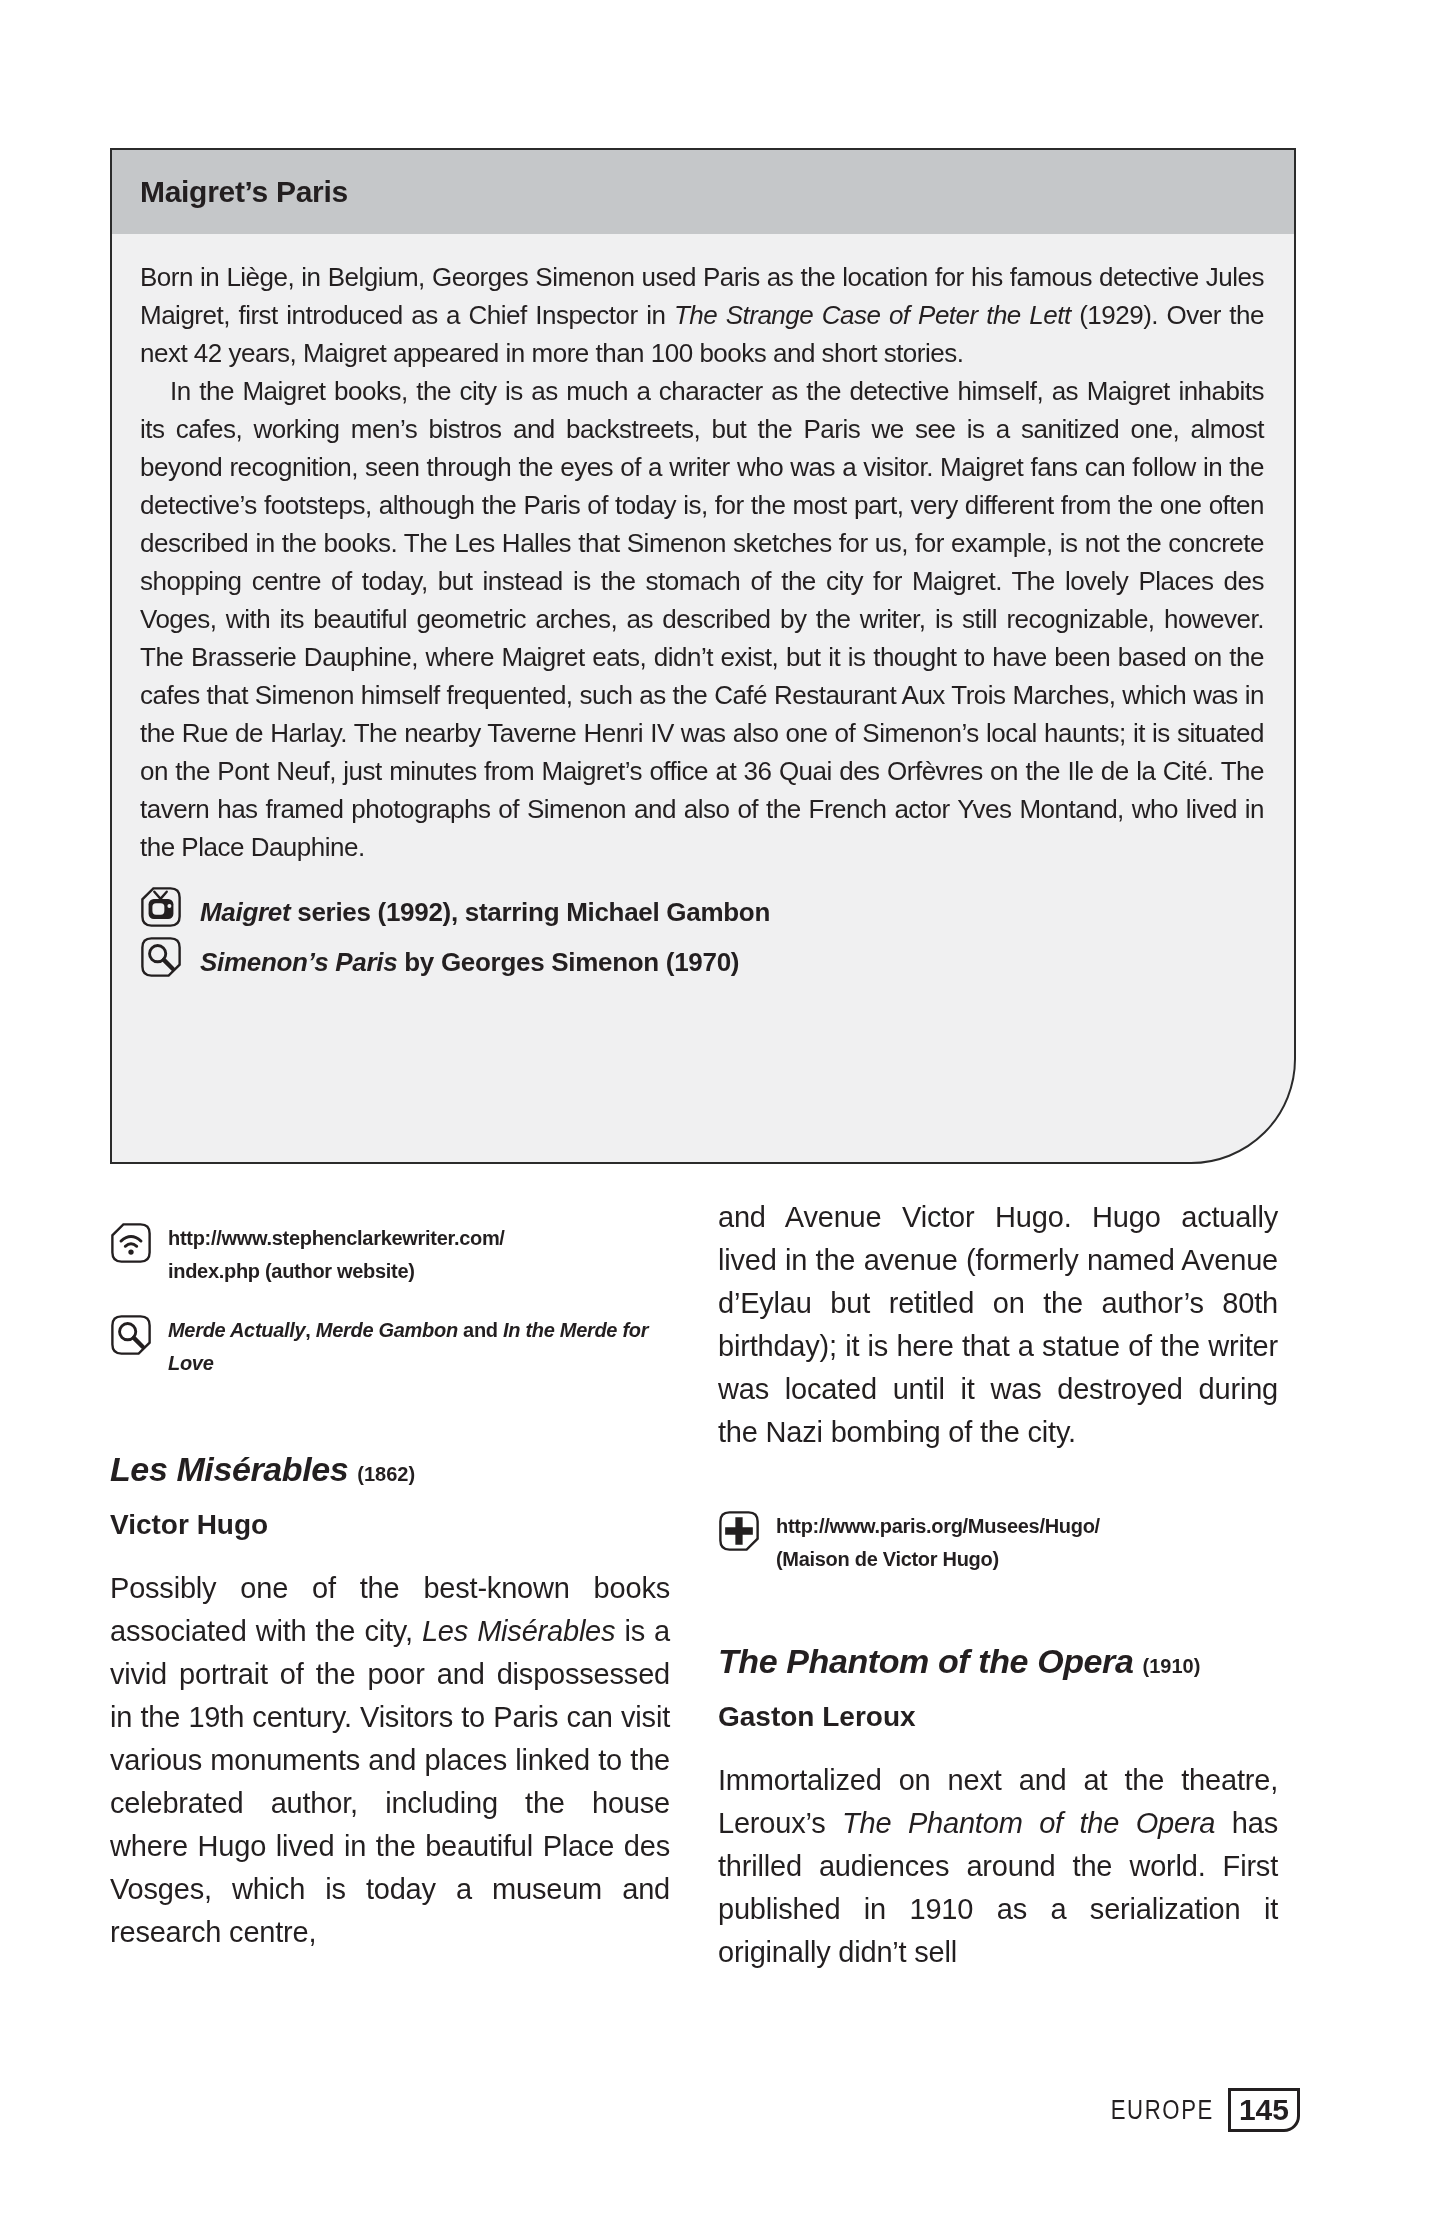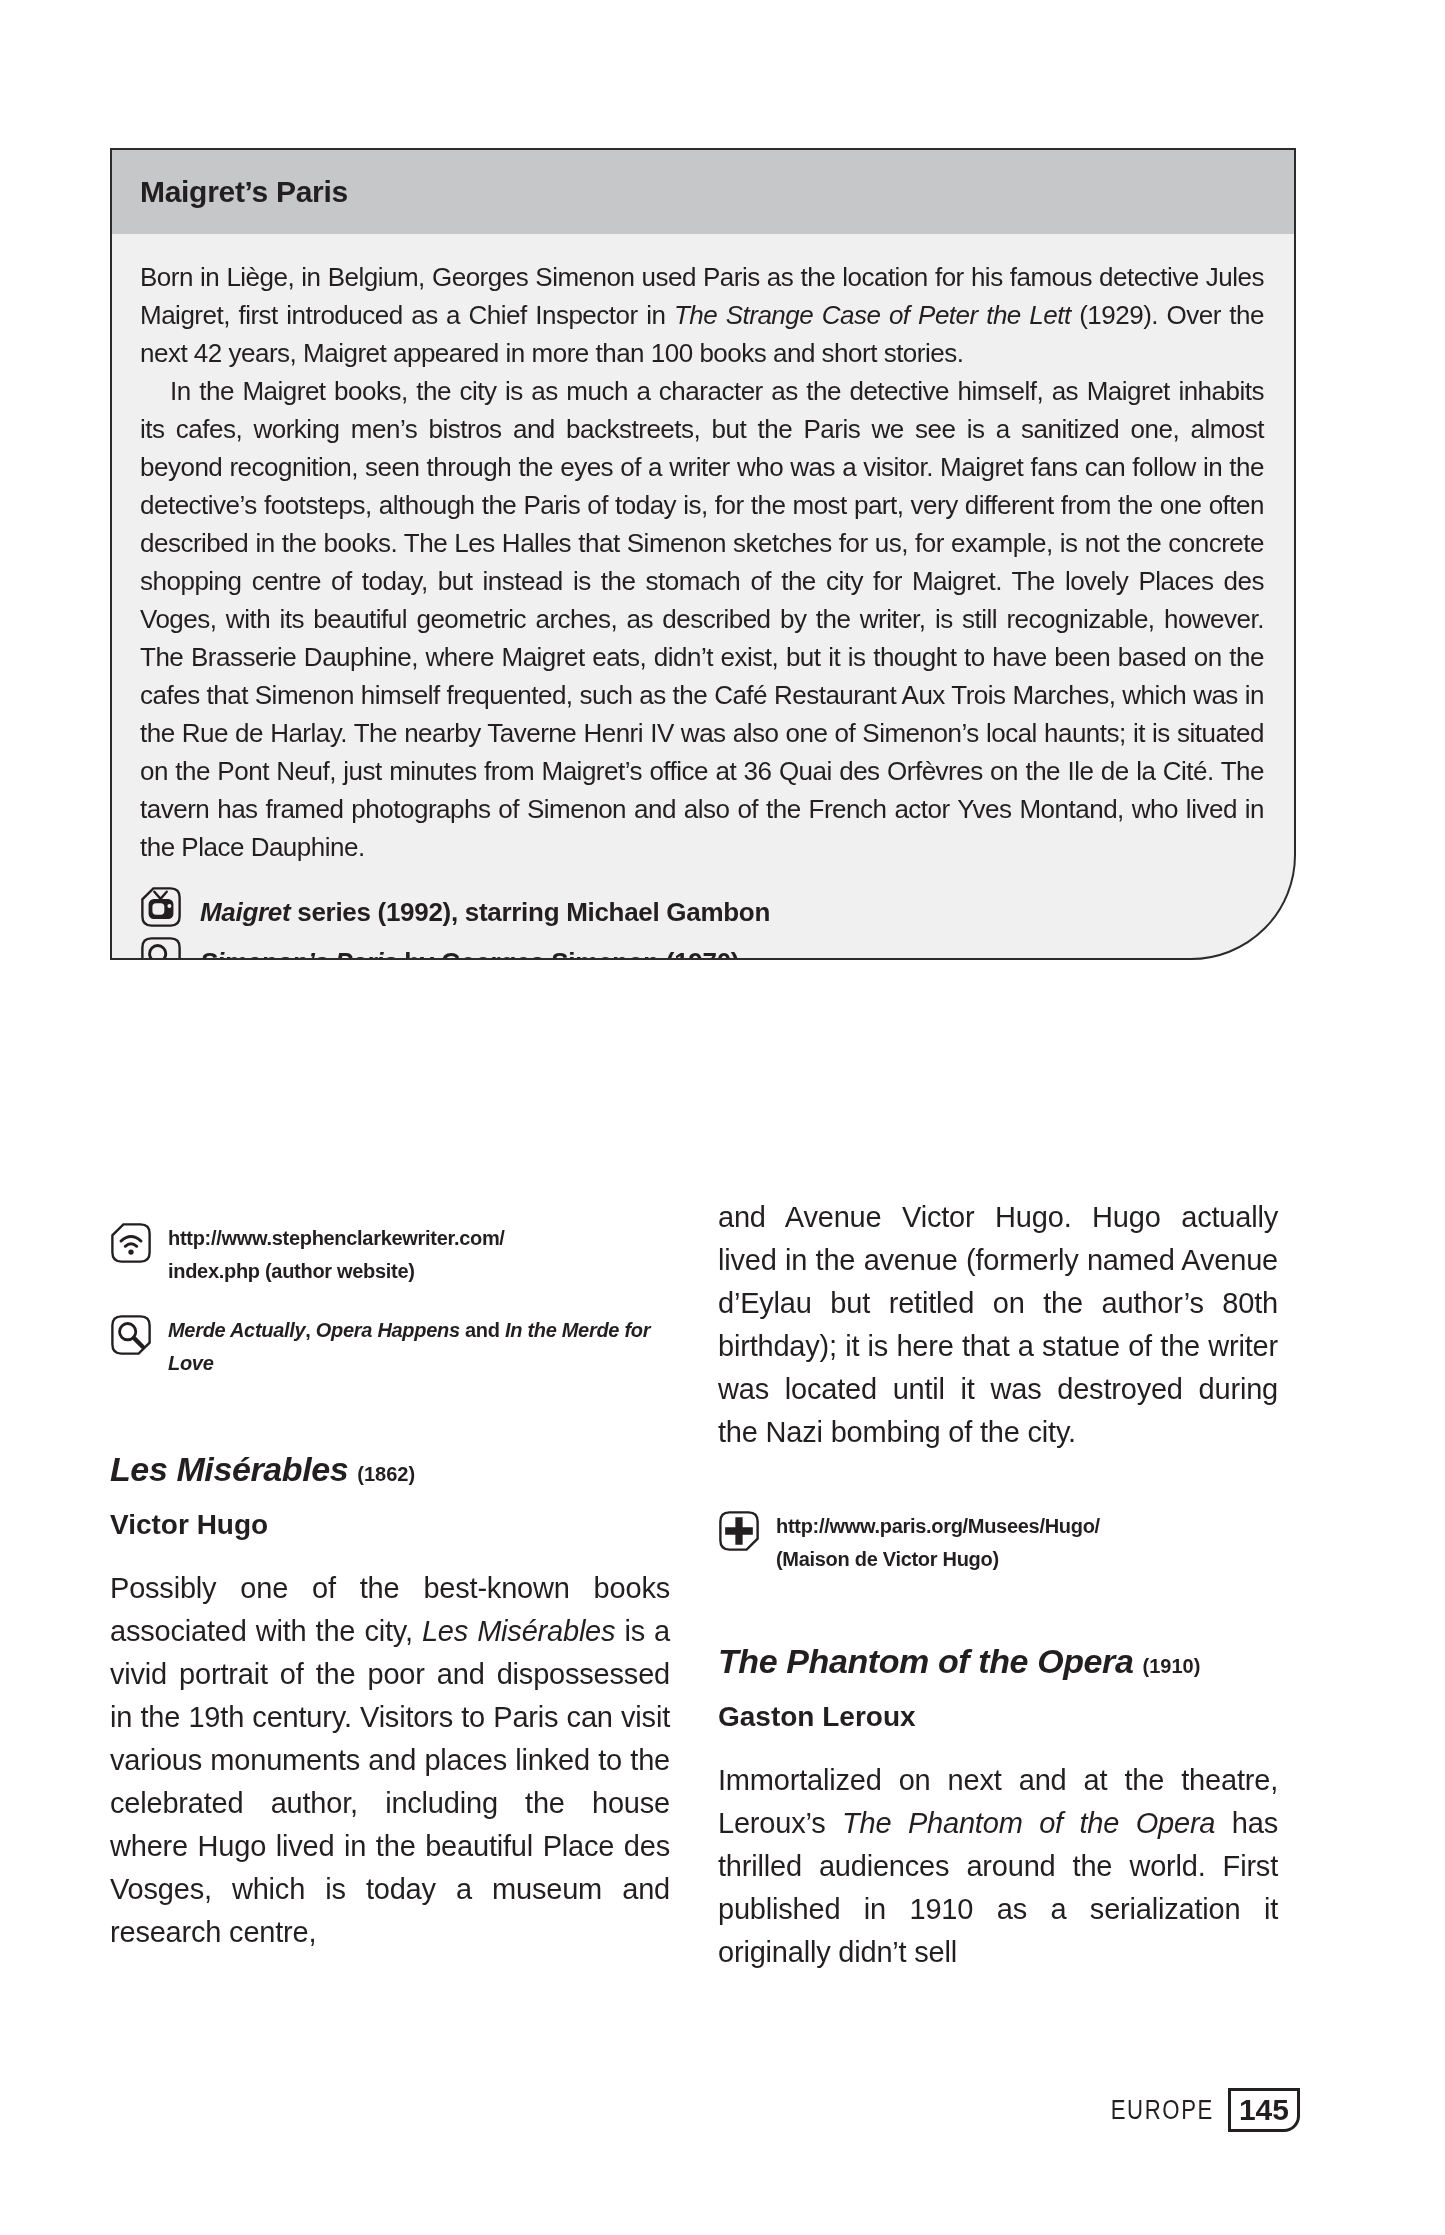--- a/index.html
+++ b/index.html
@@ -4,21 +4,21 @@
 <style>
   * { box-sizing: border-box; }
   html,body { margin:0; padding:0; background:#ffffff; }
   .page {
     position:relative; width:1445px; height:2235px; background:#ffffff;
     font-family:"Liberation Sans", sans-serif; color:#231f20; overflow:hidden;
   }
 
   
   .maigret-box {
-    position:absolute; left:110px; top:148px; width:1186px; height:812px;
+    position:absolute; left:110px; top:148px; width:1186px; height:1016px;
     background:#f0f0f1; border:2px solid #2b2b2b;
     border-bottom-right-radius:105px; overflow:hidden;
   }
   .box-header { background:#c5c7c9; height:84px; display:flex; align-items:center; padding:0 28px; }
   .box-header h2 { margin:0; font-size:30px; font-weight:700; letter-spacing:-0.3px; }
   .box-body { padding:24px 30px 0 28px; }
   .box-para {
     margin:0; font-size:26px; line-height:38px; text-align:justify;
     letter-spacing:-0.5px; font-stretch:condensed;
   }
@@ -112,21 +112,21 @@
       <p class="res-text"><span>http://www.stephenclarkewriter.com/</span><br><span>index.php (author website)</span></p>
     </div>
     <div class="resource">
       <span class="icon">
         <svg viewBox="0 0 44 44">
           <path d="M12 2.5 L32 2.5 Q41.5 2.5 41.5 12 L41.5 30 L30 41.5 L12 41.5 Q2.5 41.5 2.5 32 L2.5 12 Q2.5 2.5 12 2.5 Z" fill="none" stroke="#231f20" stroke-width="2.5"></path>
           <circle cx="18.5" cy="18.5" r="8.5" fill="none" stroke="#231f20" stroke-width="3"></circle>
           <line x1="25" y1="25" x2="34.5" y2="34.5" stroke="#231f20" stroke-width="4.5" stroke-linecap="round"></line>
         </svg>
       </span>
-      <p class="res-text"><i>Merde Actually</i><span>, </span><i>Opera Happens</i><span> and </span><i>In the Merde for Love</i></p>
+      <p class="res-text"><i>Merde Actually</i><span>, </span><i>Merde Gambon</i><span> and </span><i>In the Merde for Love</i></p>
     </div>
 
     <h3 class="entry-title"><i>Les Misérables</i> <span class="year">(1862)</span></h3>
     <p class="author">Victor Hugo</p>
     <p class="body-para"><span>Possibly one of the best-known books associated with the city, </span><i>Les Misérables</i><span> is a vivid portrait of the poor and dispossessed in the 19th century. Visitors to Paris can visit various monuments and places linked to the celebrated author, including the house where Hugo lived in the beautiful Place des Vosges, which is today a museum and research centre,</span></p>
   </div>
 
   <div class="col col-right">
     <p class="body-para first">and Avenue Victor Hugo. Hugo actually lived in the avenue (formerly named Avenue d’Eylau but retitled on the author’s 80th birthday); it is here that a statue of the writer was located until it was destroyed during the Nazi bombing of the city.</p>
 

